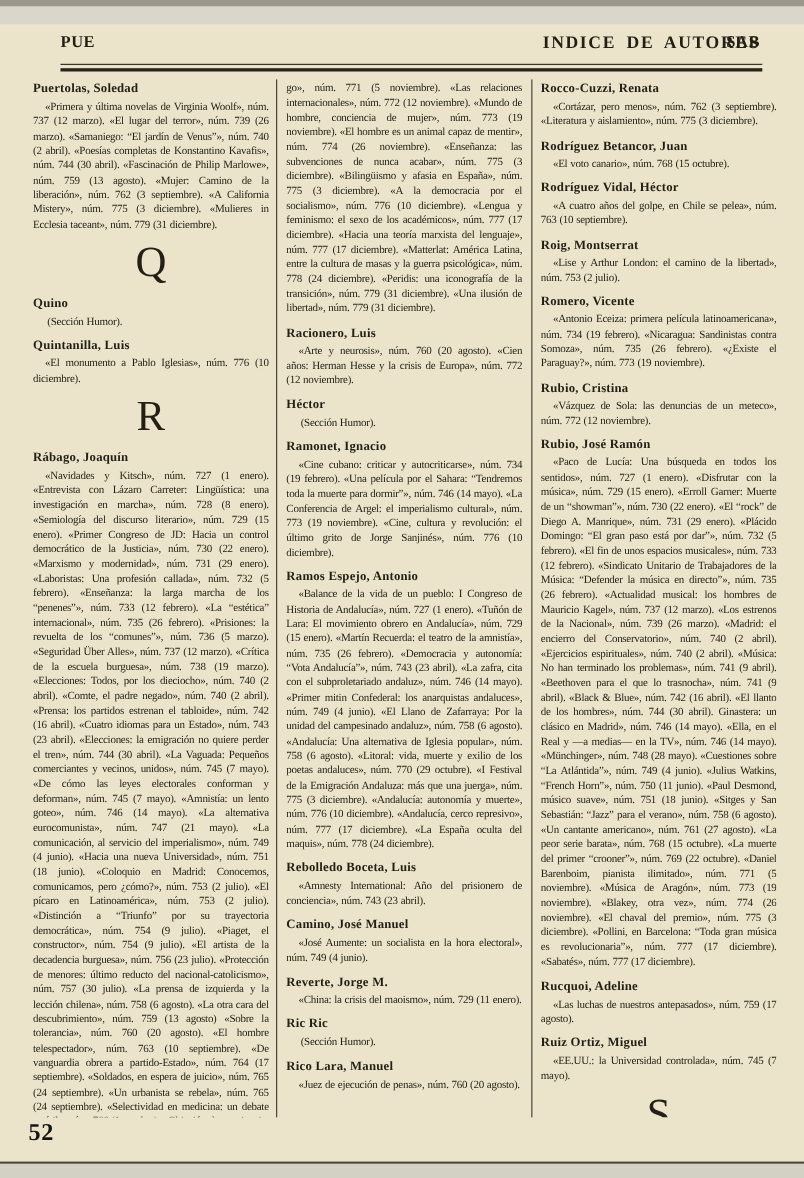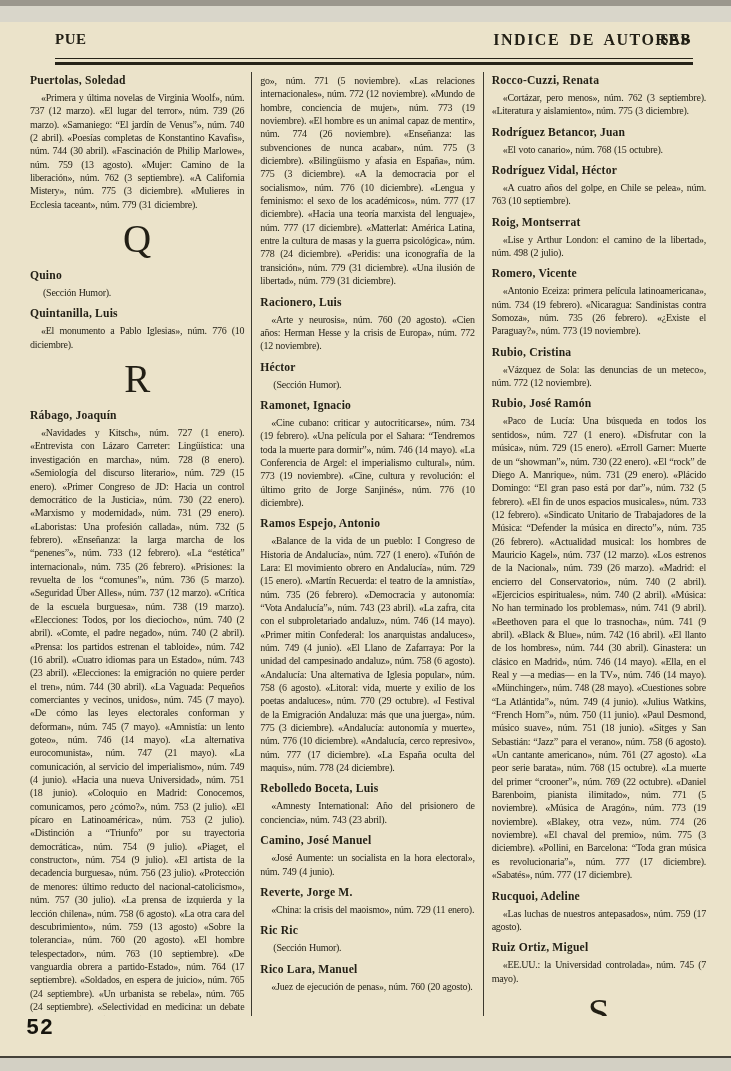--- a/index.html
+++ b/index.html
@@ -35,21 +35,21 @@
     margin:8px 0 4px 0;letter-spacing:.2px;}
   .col .author-name:first-child{margin-top:2px;}
   .entry-text{font-size:10px;line-height:13.35px;text-align:justify;
     text-indent:11px;margin:0;letter-spacing:-0.25px;word-spacing:.4px;}
   .entry-text.cont{text-indent:0;margin-top:2px;}
   .entry-text.humor{text-indent:13px;text-align:left;}
   .section-letter{text-align:center;font-size:39px;line-height:44px;
     margin:6px 0 2px 0;font-weight:normal;}
 
   .page-num{position:absolute;left:26px;top:1016px;
-    font-family:Liberation Mono, monospace;
+    font-family:Liberation Serif, serif;
     font-weight:bold;font-size:22px;letter-spacing:.5px;color:#16140e;}
 </style>
 </head>
 <body>
 
 <div class="top-band"></div>
 <div class="top-band2"></div>
 
 <div class="hdr">
   <span class="hdr-left">PUE</span>
@@ -93,21 +93,21 @@
       <p class="entry-text">«Juez de ejecución de penas», núm. 760 (20 agosto).</p>
     </div>
   <div class="col col-3">
       <div class="author-name">Rocco-Cuzzi, Renata</div>
       <p class="entry-text">«Cortázar, pero menos», núm. 762 (3 septiembre). «Literatura y aislamiento», núm. 775 (3 diciembre).</p>
       <div class="author-name">Rodríguez Betancor, Juan</div>
       <p class="entry-text">«El voto canario», núm. 768 (15 octubre).</p>
       <div class="author-name">Rodríguez Vidal, Héctor</div>
       <p class="entry-text">«A cuatro años del golpe, en Chile se pelea», núm. 763 (10 septiembre).</p>
       <div class="author-name">Roig, Montserrat</div>
-      <p class="entry-text">«Lise y Arthur London: el camino de la libertad», núm. 498 (2 julio).</p>
+      <p class="entry-text">«Lise y Arthur London: el camino de la libertad», núm. 753 (2 julio).</p>
       <div class="author-name">Romero, Vicente</div>
       <p class="entry-text">«Antonio Eceiza: primera película latinoamericana», núm. 734 (19 febrero). «Nicaragua: Sandinistas contra Somoza», núm. 735 (26 febrero). «¿Existe el Paraguay?», núm. 773 (19 noviembre).</p>
       <div class="author-name">Rubio, Cristina</div>
       <p class="entry-text">«Vázquez de Sola: las denuncias de un meteco», núm. 772 (12 noviembre).</p>
       <div class="author-name">Rubio, José Ramón</div>
       <p class="entry-text">«Paco de Lucía: Una búsqueda en todos los sentidos», núm. 727 (1 enero). «Disfrutar con la música», núm. 729 (15 enero). «Erroll Garner: Muerte de un “showman”», núm. 730 (22 enero). «El “rock” de Diego A. Manrique», núm. 731 (29 enero). «Plácido Domingo: “El gran paso está por dar”», núm. 732 (5 febrero). «El fin de unos espacios musicales», núm. 733 (12 febrero). «Sindicato Unitario de Trabajadores de la Música: “Defender la música en directo”», núm. 735 (26 febrero). «Actualidad musical: los hombres de Mauricio Kagel», núm. 737 (12 marzo). «Los estrenos de la Nacional», núm. 739 (26 marzo). «Madrid: el encierro del Conservatorio», núm. 740 (2 abril). «Ejercicios espirituales», núm. 740 (2 abril). «Música: No han terminado los problemas», núm. 741 (9 abril). «Beethoven para el que lo trasnocha», núm. 741 (9 abril). «Black &amp; Blue», núm. 742 (16 abril). «El llanto de los hombres», núm. 744 (30 abril). Ginastera: un clásico en Madrid», núm. 746 (14 mayo). «Ella, en el Real y —a medias— en la TV», núm. 746 (14 mayo). «Münchinger», núm. 748 (28 mayo). «Cuestiones sobre “La Atlántida”», núm. 749 (4 junio). «Julius Watkins, “French Horn”», núm. 750 (11 junio). «Paul Desmond, músico suave», núm. 751 (18 junio). «Sitges y San Sebastián: “Jazz” para el verano», núm. 758 (6 agosto). «Un cantante americano», núm. 761 (27 agosto). «La peor serie barata», núm. 768 (15 octubre). «La muerte del primer “crooner”», núm. 769 (22 octubre). «Daniel Barenboim, pianista ilimitado», núm. 771 (5 noviembre). «Música de Aragón», núm. 773 (19 noviembre). «Blakey, otra vez», núm. 774 (26 noviembre). «El chaval del premio», núm. 775 (3 diciembre). «Pollini, en Barcelona: “Toda gran música es revolucionaria”», núm. 777 (17 diciembre). «Sabatés», núm. 777 (17 diciembre).</p>
       <div class="author-name">Rucquoi, Adeline</div>
       <p class="entry-text">«Las luchas de nuestros antepasados», núm. 759 (17 agosto).</p>
       <div class="author-name">Ruiz Ortiz, Miguel</div>
       <p class="entry-text">«EE.UU.: la Universidad controlada», núm. 745 (7 mayo).</p>

